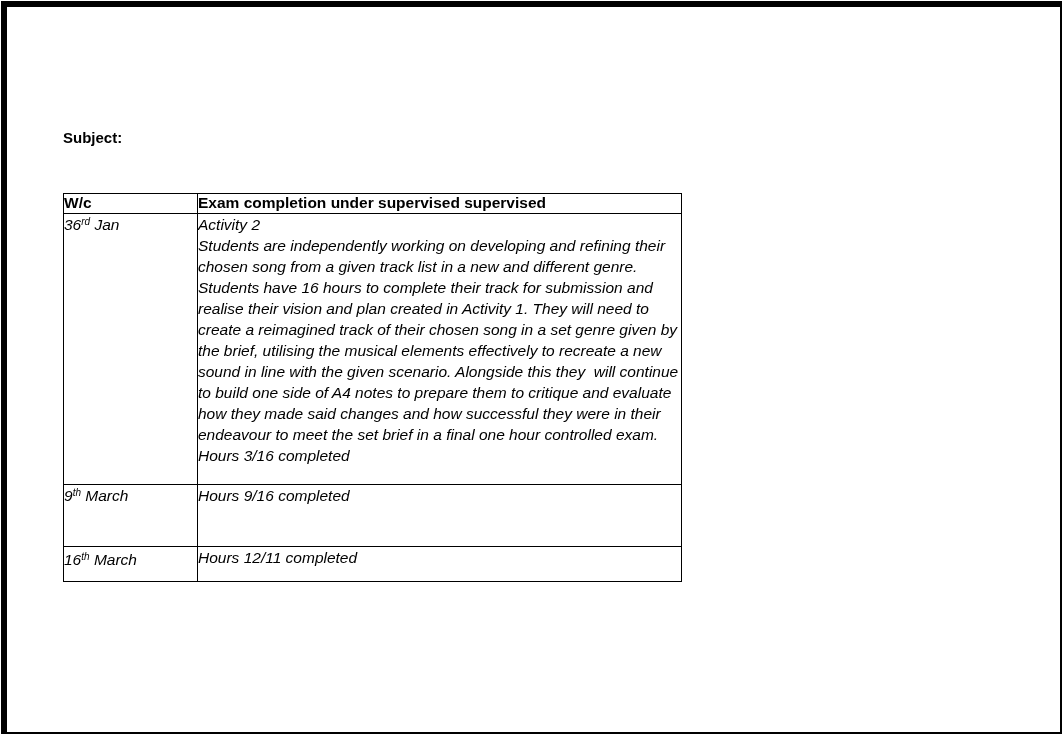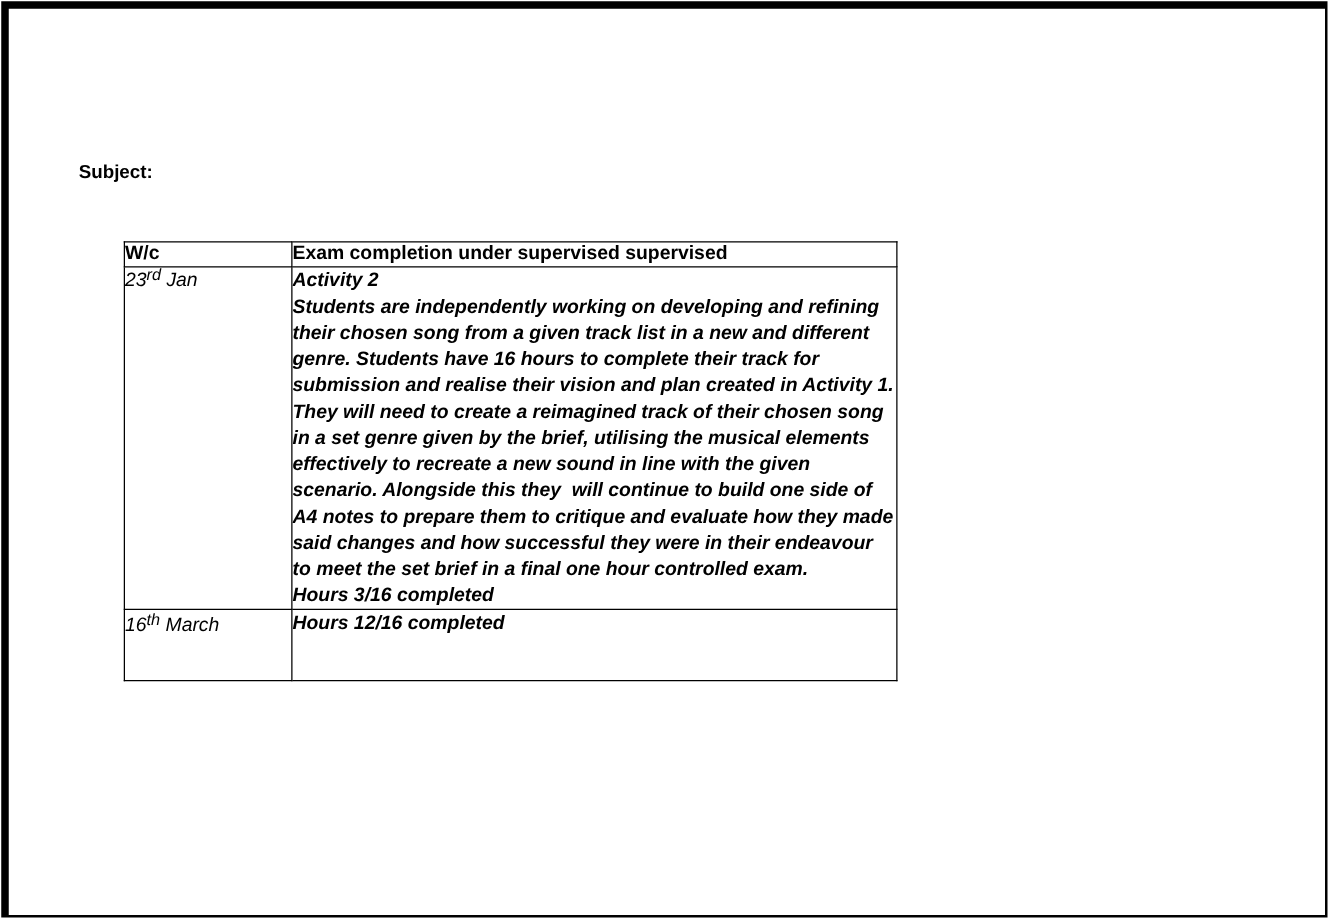--- a/index.html
+++ b/index.html
@@ -28,21 +28,20 @@
     font-weight: bold;
     text-align: center;
   }
   table.schedule {
     position: absolute;
     left: 63px;
     top: 193px;
     width: 618px;
     border-collapse: collapse;
     table-layout: fixed;
-    margin-left: 36px;
   }
   table.schedule td, table.schedule th {
     border: 1.5px solid #000000;
     vertical-align: top;
     padding: 0;
     overflow: hidden;
   }
   col.c-week { width: 134px; }
   col.c-desc { width: 484px; }
   th.hdr {
@@ -60,31 +59,30 @@
     line-height: 21px;
   }
   td.week-cell.first-line {
     padding-top: 2px;
   }
   td.desc-cell {
     font-style: italic;
     font-size: 15.5px;
     line-height: 21px;
     padding: 0 4px 0 6px;
-    font-weight: bold;
   }
   td.desc-cell .line {
     white-space: pre-wrap;
   }
   .r1 { height: 271px; }
   .r2 { height: 62px; }
   .r3 { height: 62px; }
-  .r4 { height: 57px; }
+  .r4 { height: 35px; }
   sup.ord {
-    font-size: 13px;
+    font-size: 10px;
     line-height: 0;
     vertical-align: 5px;
     font-style: italic;
   }
 </style>
 </head>
 <body>
 
 <div class="page-frame"></div>
 
@@ -96,33 +94,41 @@
       <col class="c-desc">
     </colgroup>
   <tbody>
       <tr>
     <th class="hdr">W/c</th>
     <th class="hdr">Exam completion under supervised supervised</th>
   </tr>
 
   <tr class="r1">
     <td class="week-cell">
-      <span>23</span><sup class="ord">rd</sup><span> Jan</span>
+      <span>36</span><sup class="ord">rd</sup><span> Jan</span>
     </td>
     <td class="desc-cell">
       <div class="line">Activity 2</div>
       <div class="line">Students are independently working on developing and refining their chosen song from a given track list in a new and different genre. Students have 16 hours to complete their track for submission and realise their vision and plan created in Activity 1. They will need to create a reimagined track of their chosen song in a set genre given by the brief, utilising the musical elements effectively to recreate a new sound in line with the given scenario. Alongside this they  will continue to build one side of A4 notes to prepare them to critique and evaluate how they made said changes and how successful they were in their endeavour to meet the set brief in a final one hour controlled exam.</div>
       <div class="line">Hours 3/16 completed</div>
     </td>
   </tr>
 
 
+  <tr class="r3">
+    <td class="week-cell">
+      <span>9</span><sup class="ord">th</sup><span> March</span>
+    </td>
+    <td class="desc-cell">
+      <div class="line">Hours 9/16 completed</div>
+    </td>
+  </tr>
 
   <tr class="r4">
     <td class="week-cell first-line">
       <span>16</span><sup class="ord">th</sup><span> March</span>
     </td>
     <td class="desc-cell">
-      <div class="line">Hours 12/16 completed</div>
+      <div class="line">Hours 12/11 completed</div>
     </td>
   </tr>
 </tbody>
   </table>
 
 </body></html>

